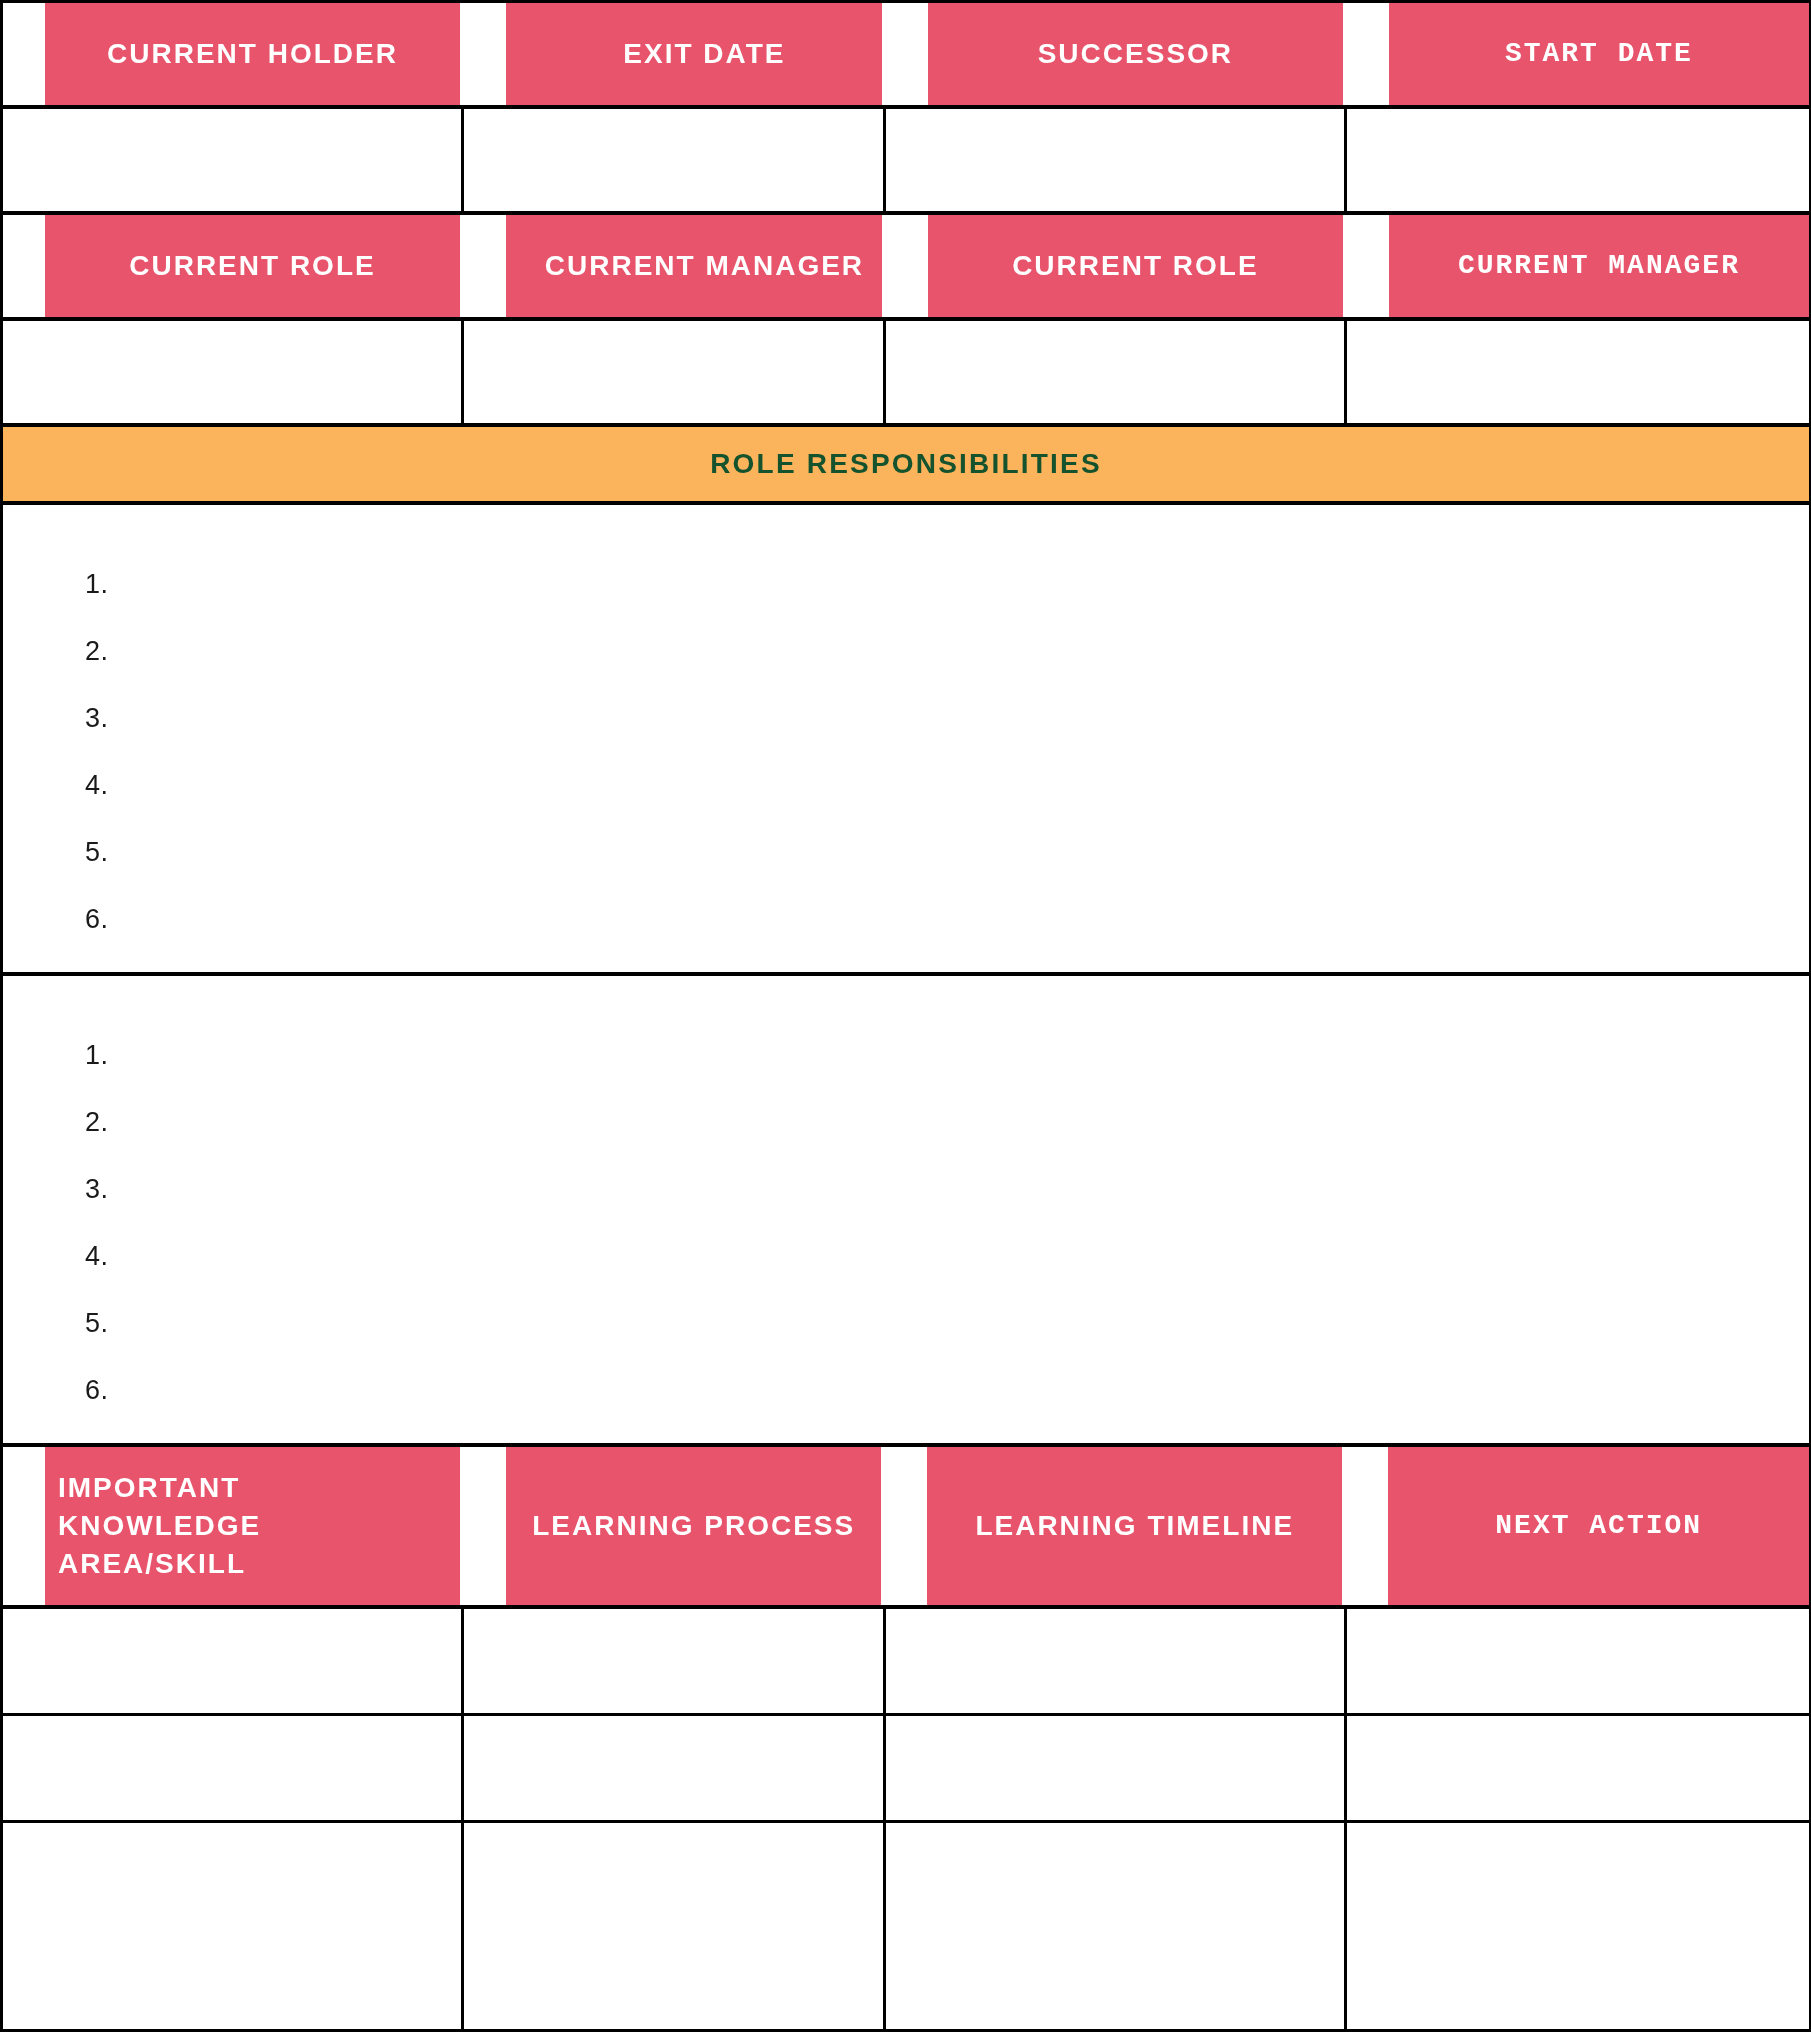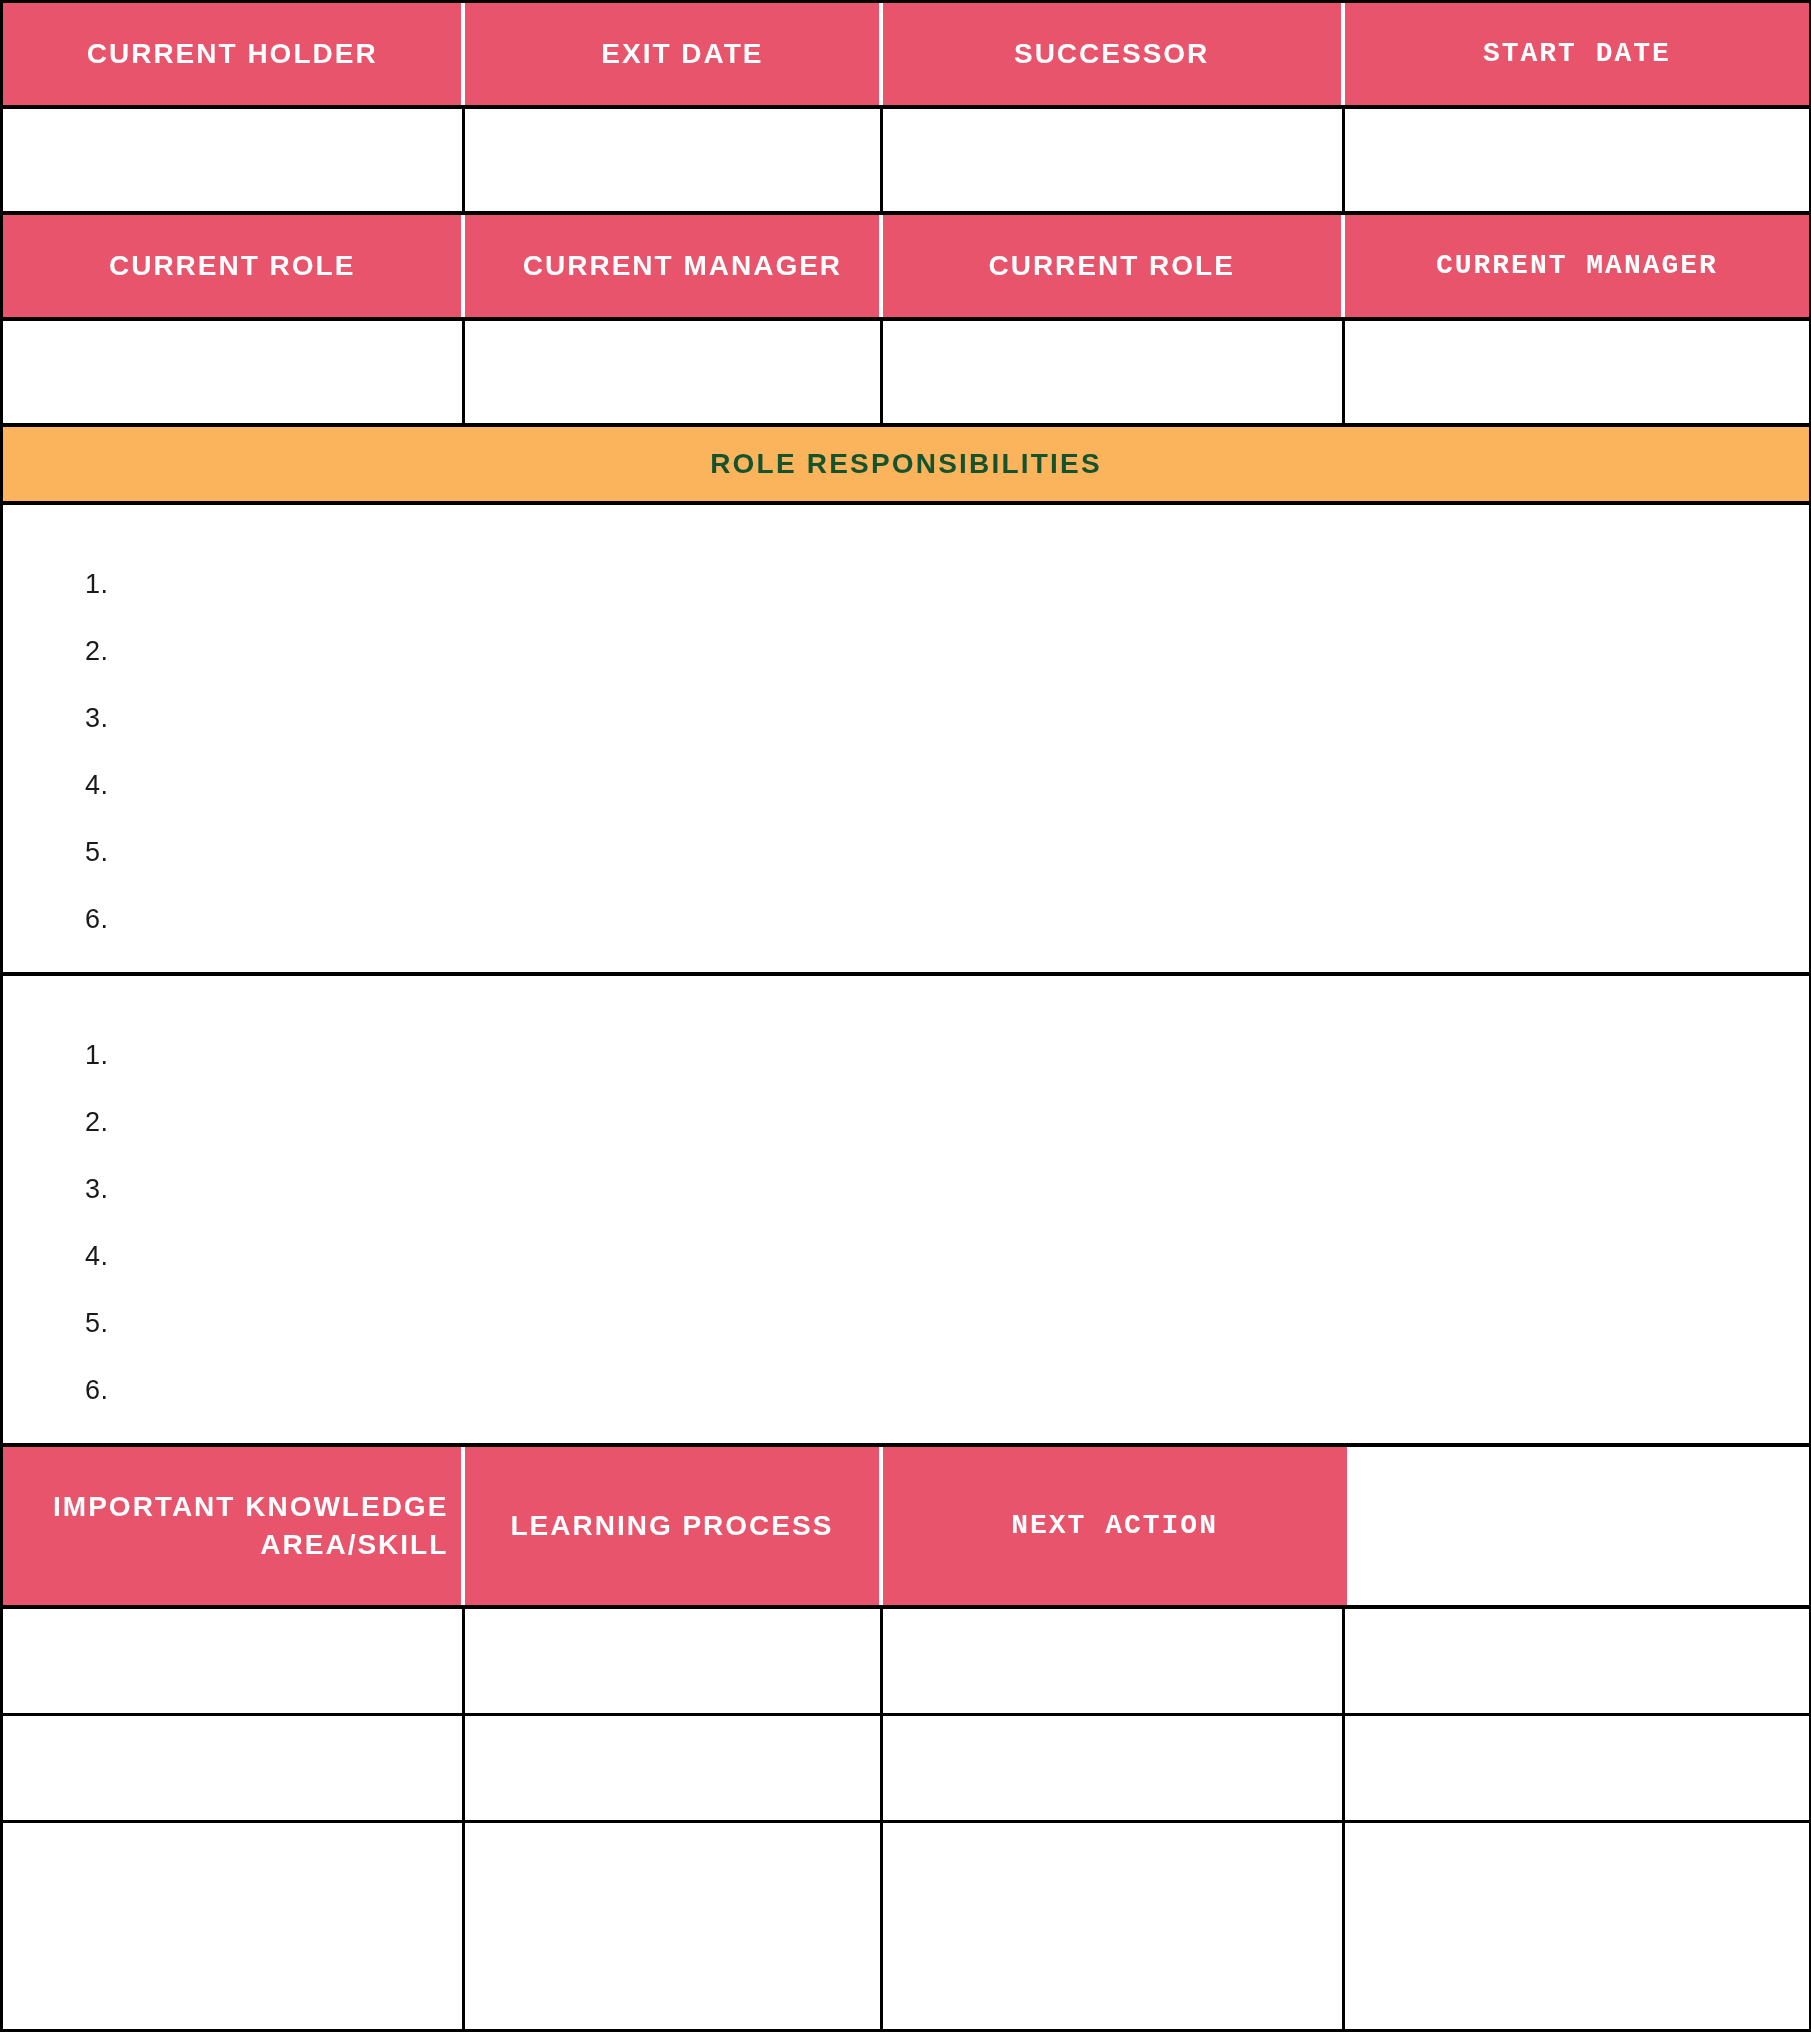--- a/index.html
+++ b/index.html
@@ -36,21 +36,22 @@
     display: flex;
     width: 100%;
     box-sizing: border-box;
   }
 
   .cell {
     box-sizing: border-box;
     display: flex;
     align-items: center;
     justify-content: center;
-    text-align: right;
+    text-align: left;
+    margin-left: 42px;
   }
 
   
   .hdr-row {
     height: 106px;
     border-bottom: 4.6px solid #000000;
   }
   .hdr-cell {
     background: #e8546b;
     color: #ffffff;
@@ -188,20 +189,21 @@
       <div class="list-item">2.</div>
       <div class="list-item">3.</div>
       <div class="list-item">4.</div>
       <div class="list-item">5.</div>
       <div class="list-item">6.</div>
     </div>
 
     <div class="row bot-hdr-row">
       <div class="cell bot-hdr-cell c1">IMPORTANT KNOWLEDGE AREA/SKILL</div>
       <div class="cell bot-hdr-cell c2">LEARNING PROCESS</div>
+      <div class="cell bot-hdr-cell c3">LEARNING TIMELINE</div>
       <div class="cell bot-hdr-cell c4">NEXT ACTION</div>
     </div>
 
     <div class="row bot-blank-row">
       <div class="cell blank-cell c1"></div>
       <div class="cell blank-cell c2"></div>
       <div class="cell blank-cell c3"></div>
       <div class="cell blank-cell c4"></div>
     </div>
 

